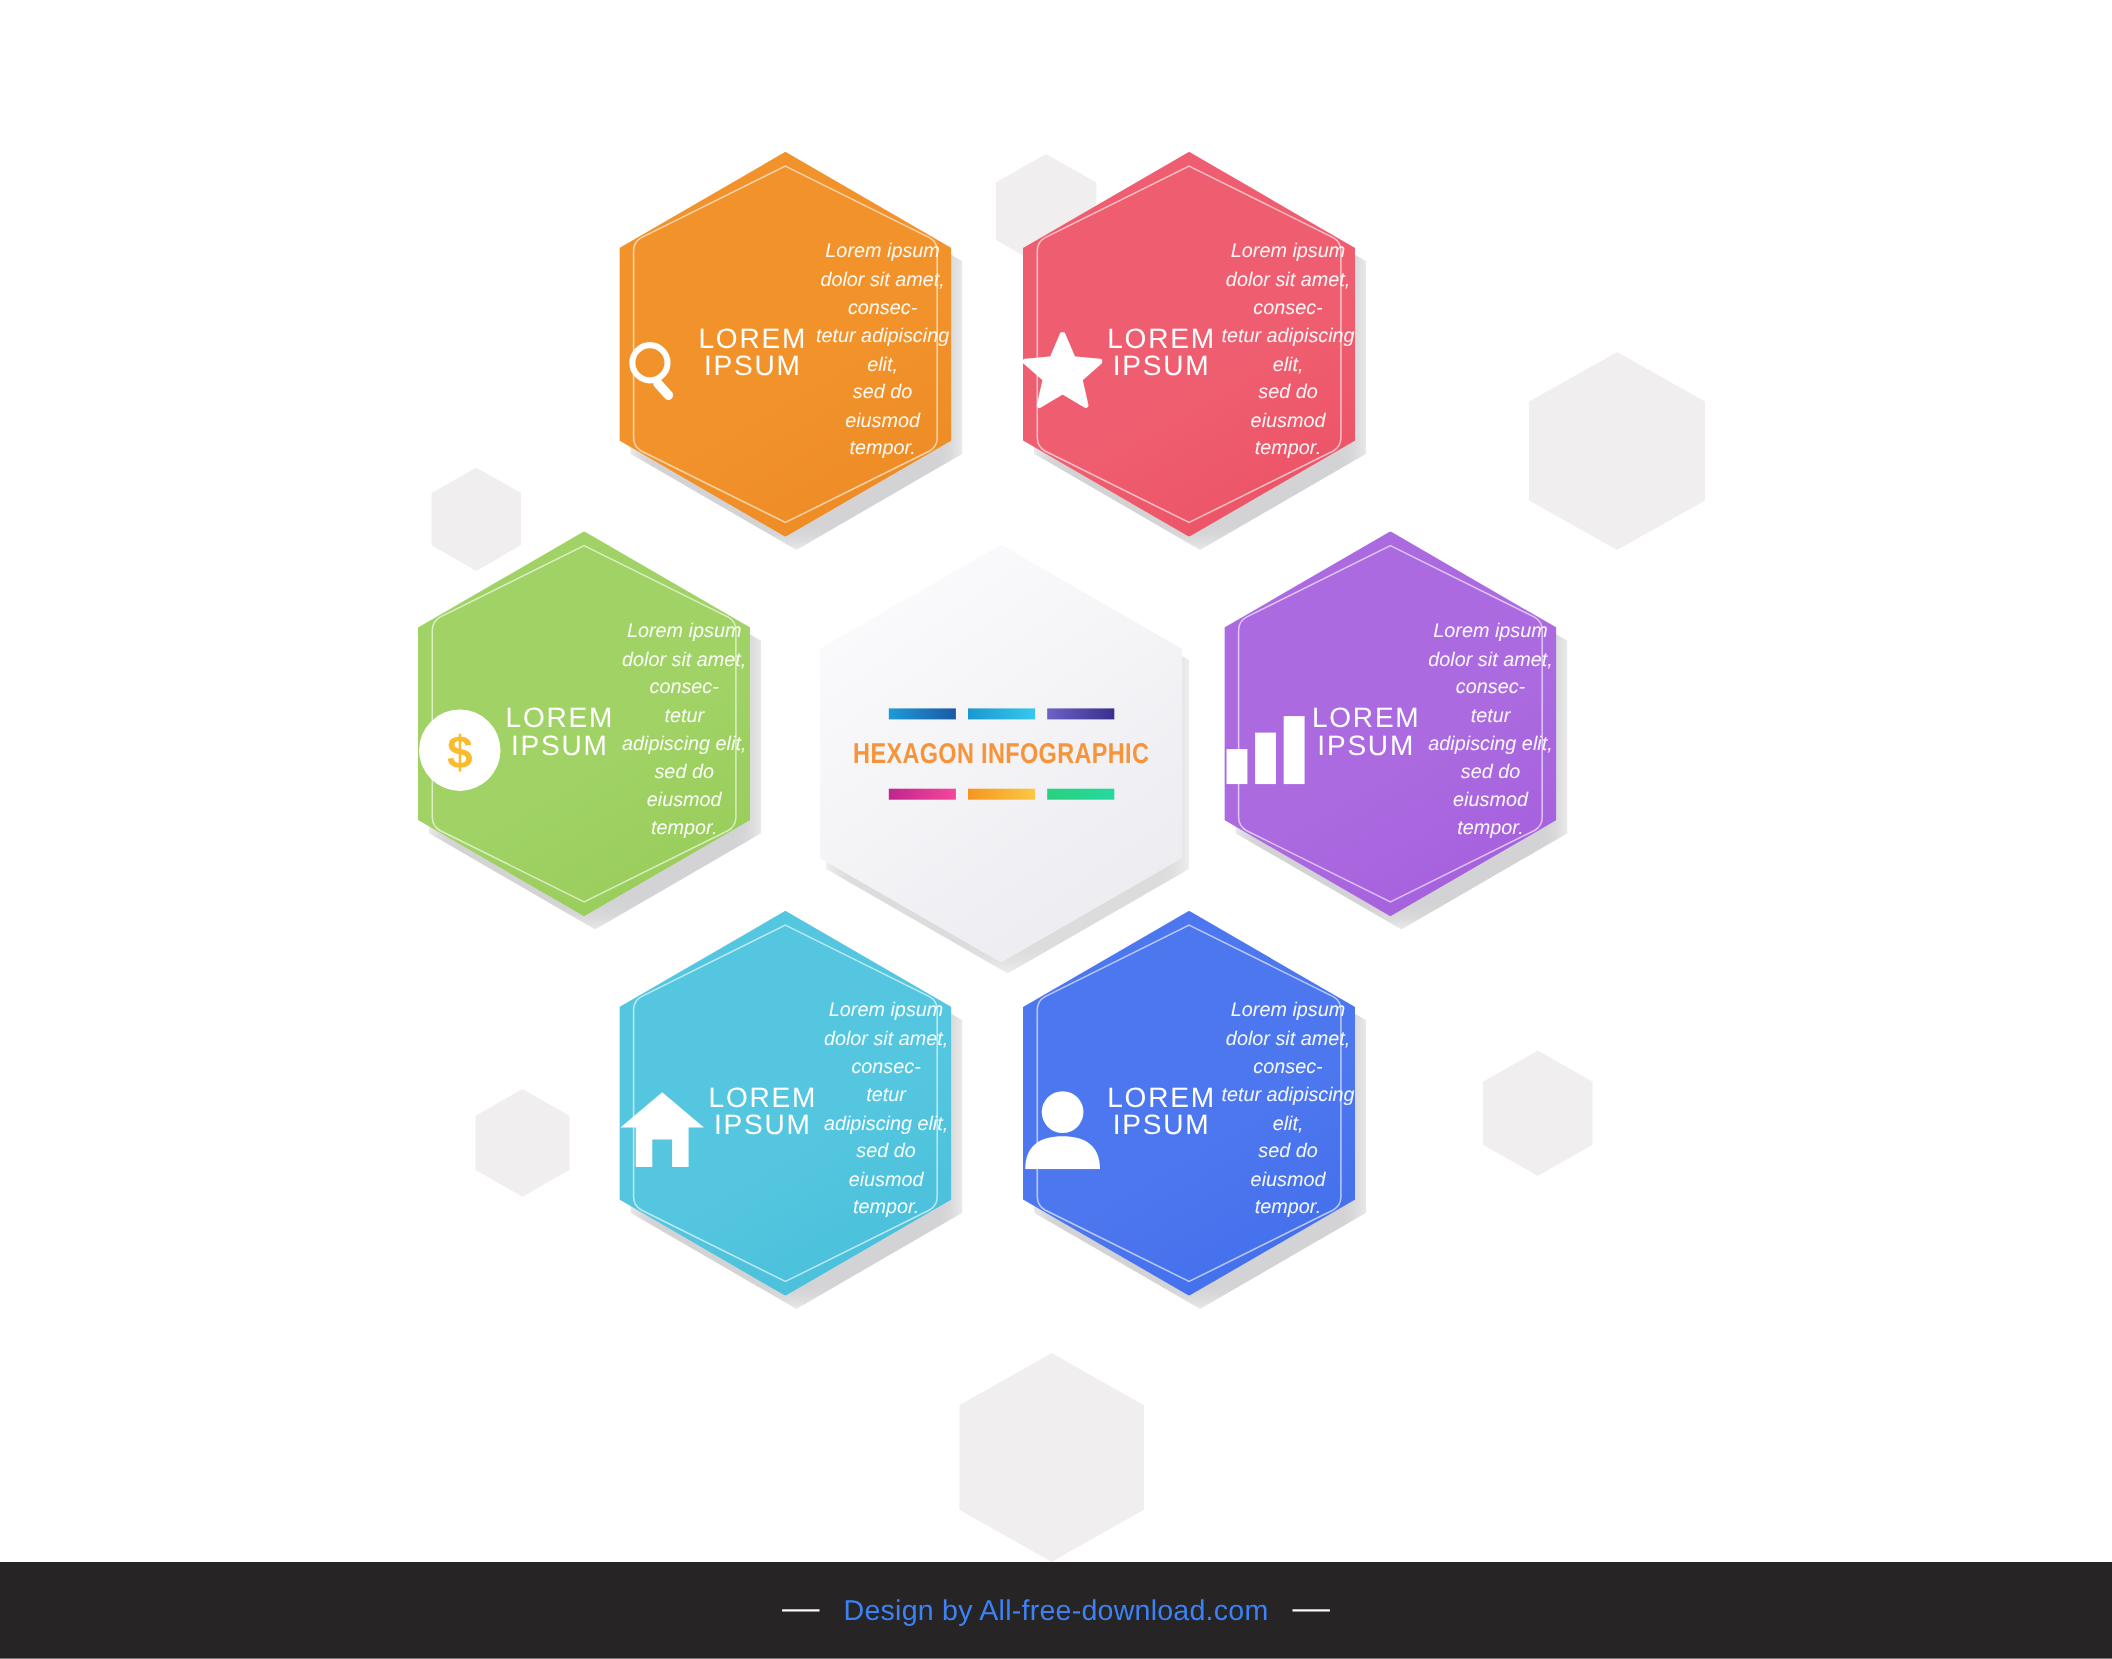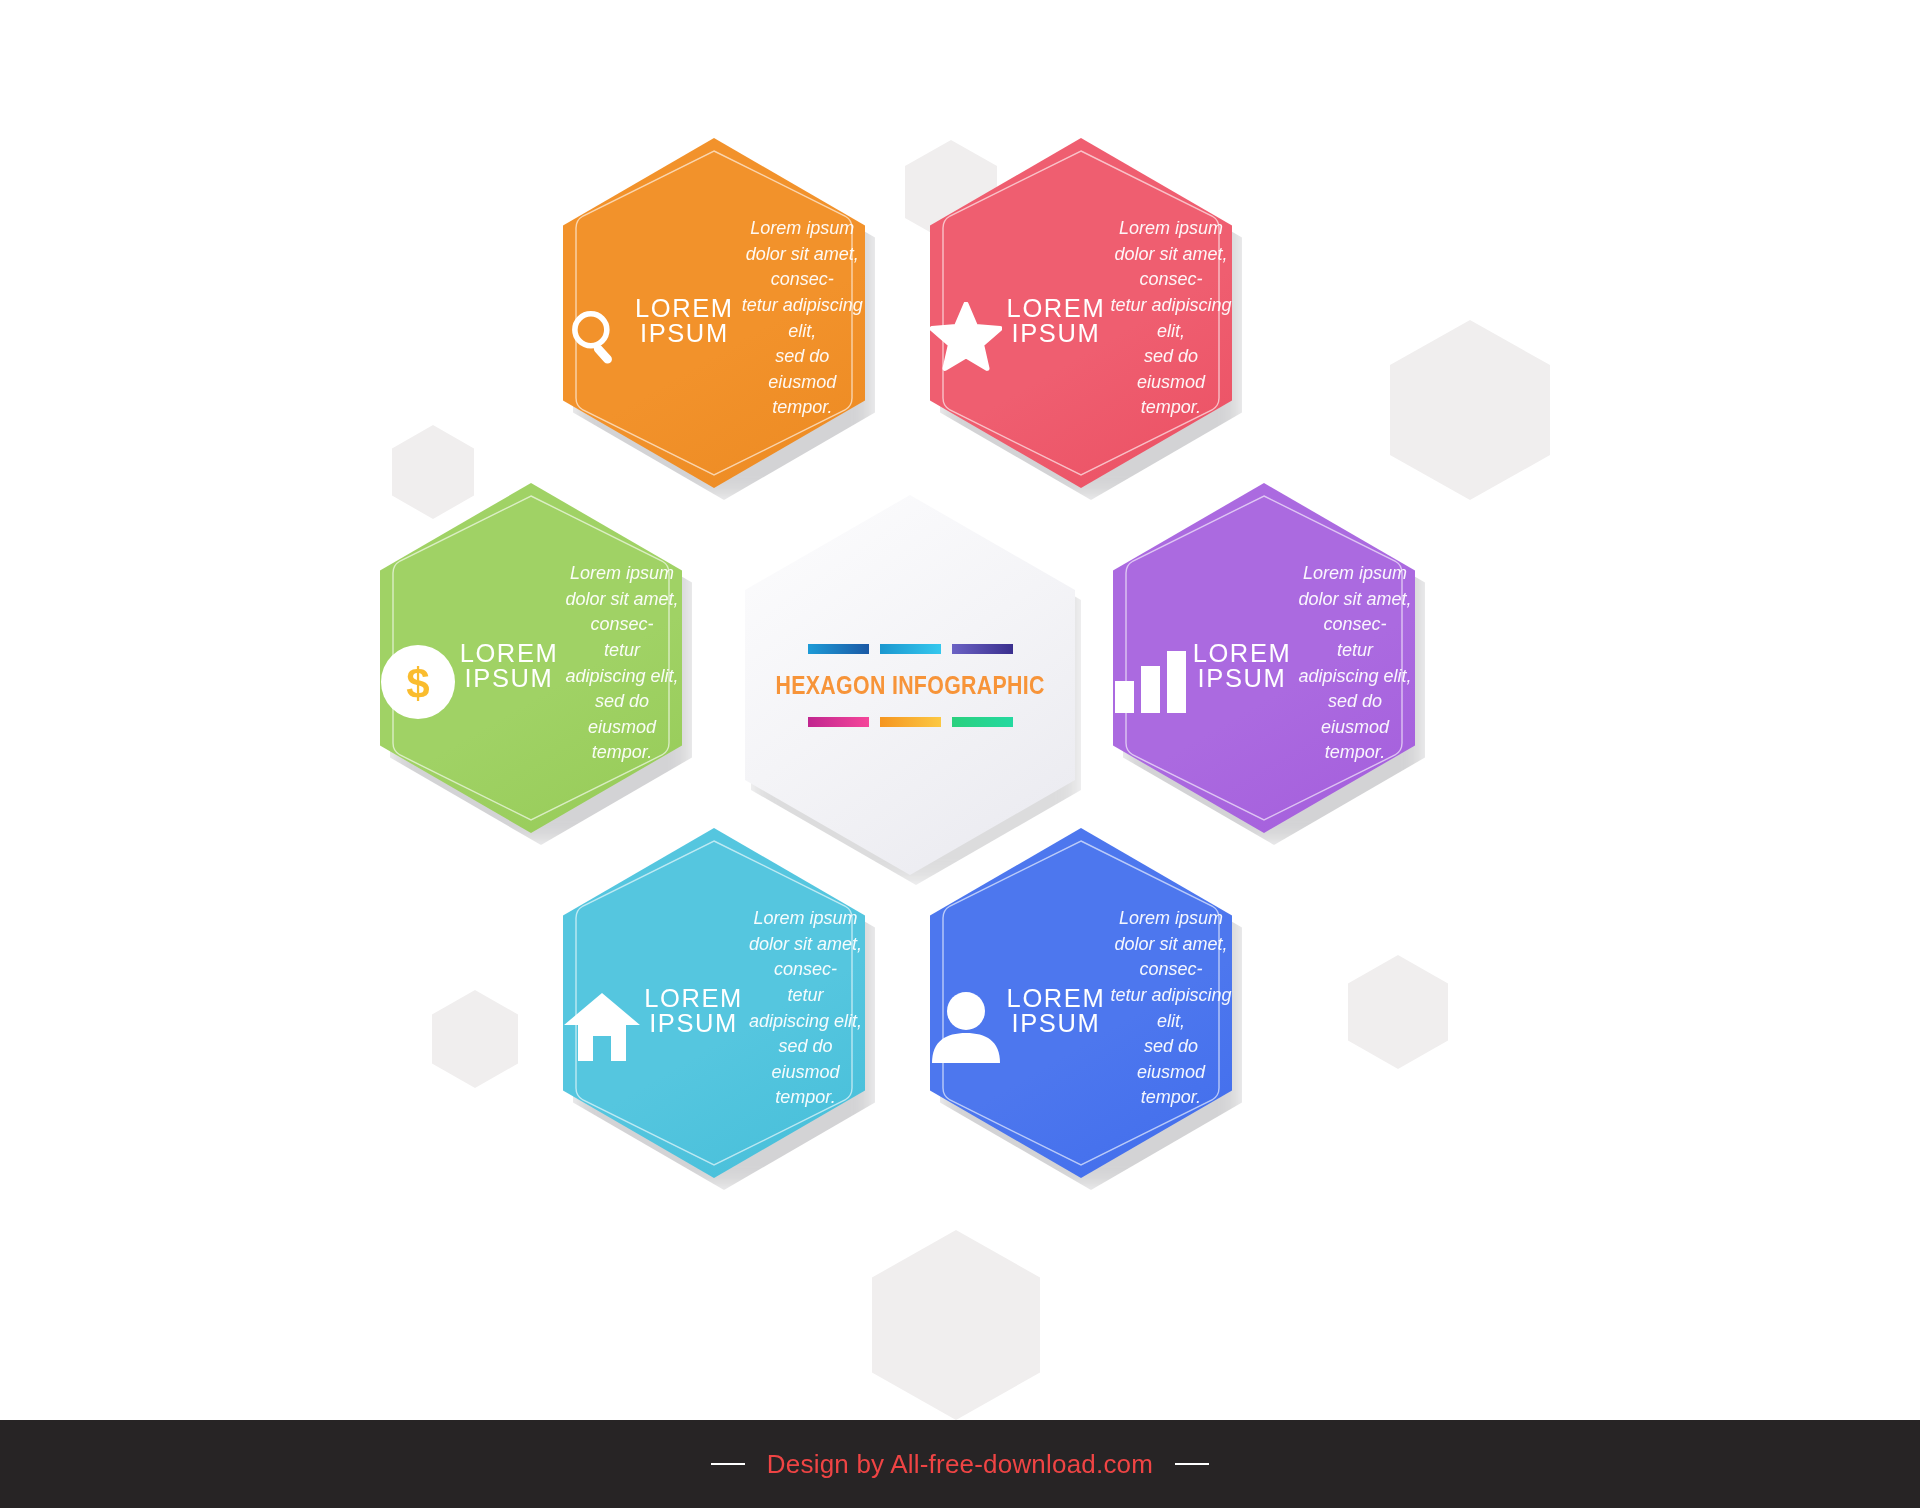--- a/index.html
+++ b/index.html
@@ -157,21 +157,21 @@
     align-items: center;
     justify-content: center;
     gap: 22px;
   }
   #footer .dash {
     width: 34px;
     height: 2px;
     background: #ffffff;
   }
   #footer-text {
-    color: #ef4444;
+    color: #3b82f6;
     font-size: 26px;
     font-family: "Liberation Sans", sans-serif;
     letter-spacing: 0.2px;
   }
 
   svg { display: block; }
 </style>
 </head>
 <body>
 

